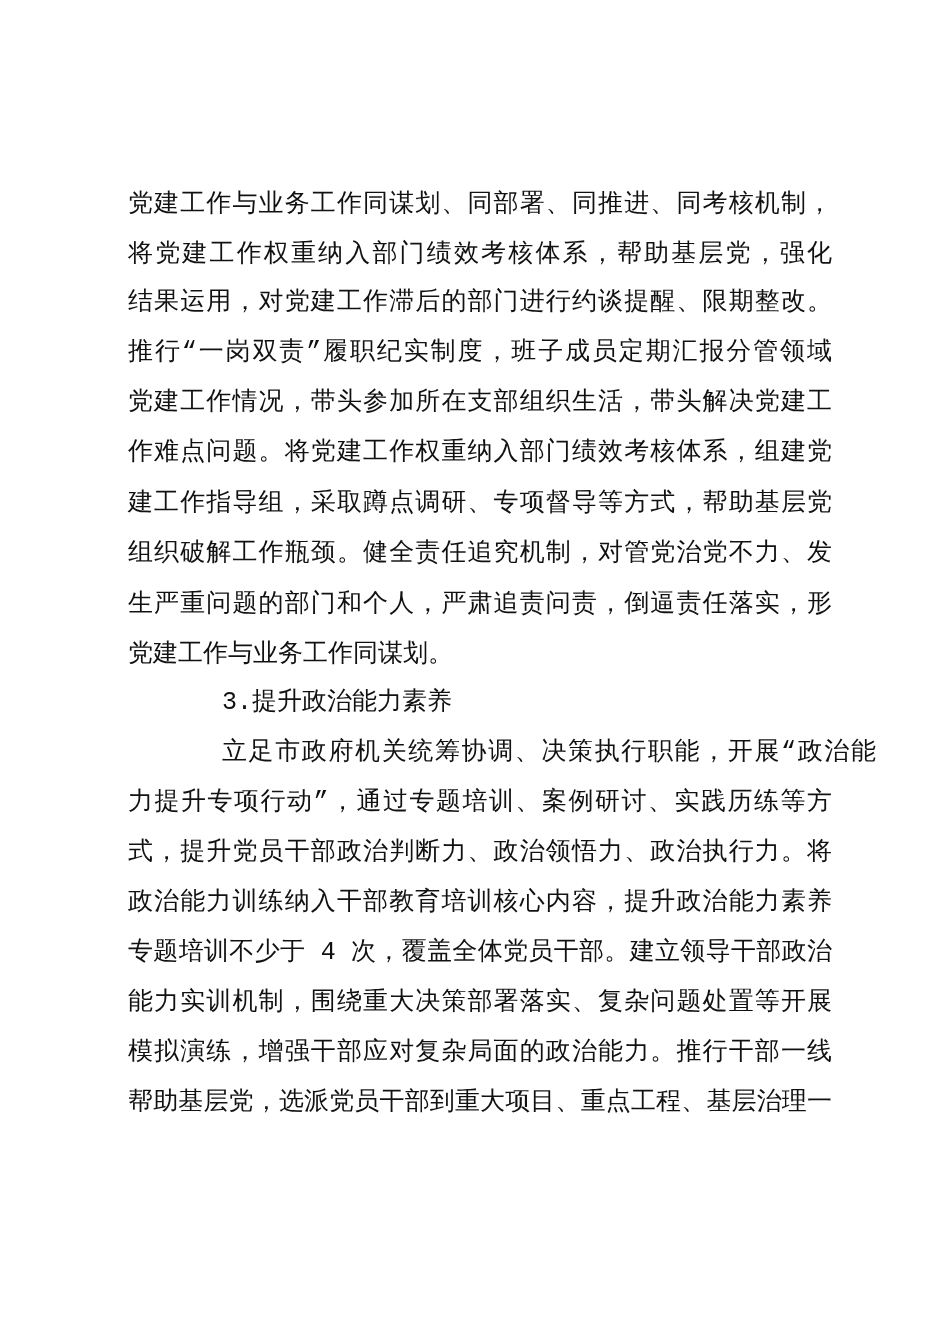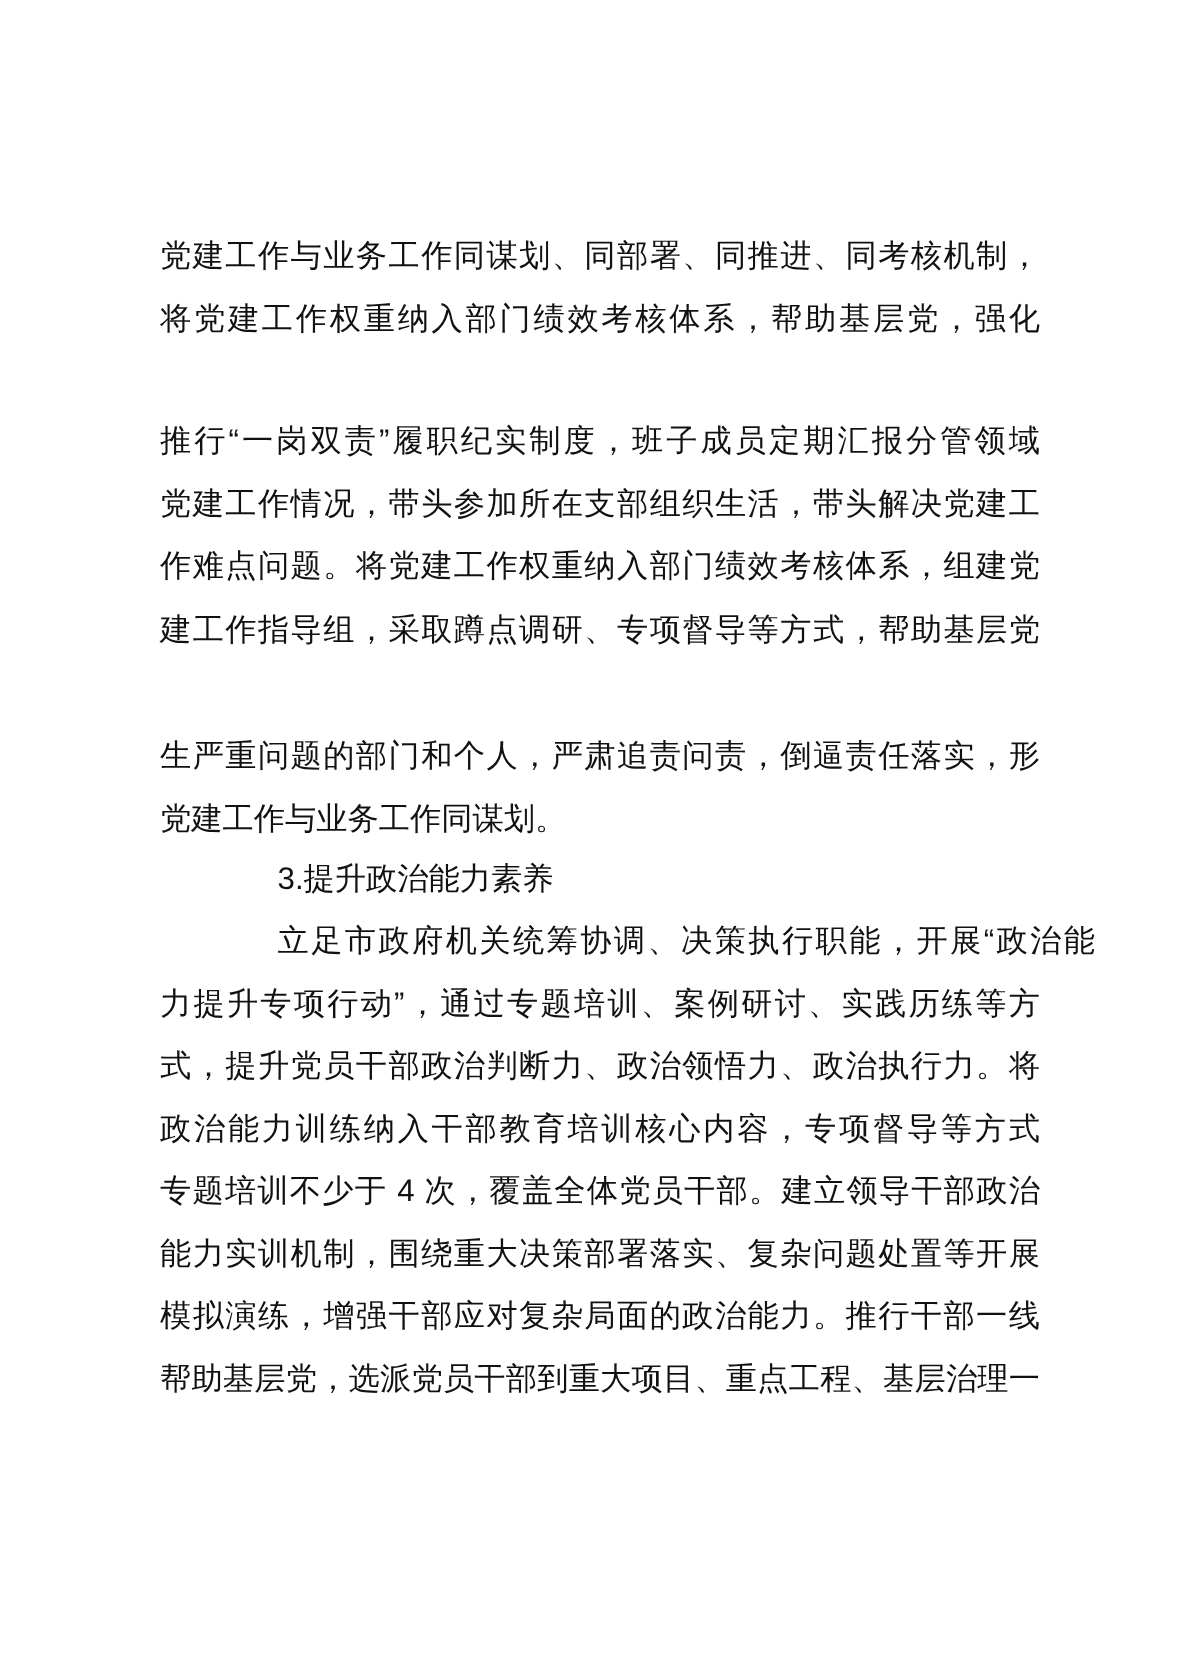--- a/index.html
+++ b/index.html
@@ -3,51 +3,53 @@
 <meta charset="utf-8">
 <style>
   html, body { margin: 0; padding: 0; background: #ffffff; }
   body { width: 950px; height: 1344px; position: relative; overflow: hidden; }
   .page { position: absolute; left: 0; top: 0; width: 950px; height: 1344px; background: #ffffff; }
   .line {
     position: absolute;
     left: 128px;
     width: 704px;
     height: 40px;
-    font-family: Liberation Sans, sans-serif;
+    font-family: Liberation Mono, monospace;
     font-size: 25px;
     line-height: 40px;
     color: #111111;
     white-space: nowrap;
     text-align: justify;
     text-align-last: justify;
     letter-spacing: 0px;
   }
   .line.last { text-align-last: left; }
   .line.indent { left: 178px; width: 654px; margin-left: 44px; }
   .line.heading { text-align-last: left; }
 </style>
 </head>
 <body>
 
 <div class="page">
 
   <div class="line" style="top:185px">党建工作与业务工作同谋划、同部署、同推进、同考核机制，</div>
   <div class="line" style="top:235px">将党建工作权重纳入部门绩效考核体系，帮助基层党，强化</div>
+  <div class="line" style="top:283px">结果运用，对党建工作滞后的部门进行约谈提醒、限期整改。</div>
   <div class="line" style="top:333px">推行“一岗双责”履职纪实制度，班子成员定期汇报分管领域</div>
   <div class="line" style="top:383px">党建工作情况，带头参加所在支部组织生活，带头解决党建工</div>
   <div class="line" style="top:433px">作难点问题。将党建工作权重纳入部门绩效考核体系，组建党</div>
   <div class="line" style="top:484px">建工作指导组，采取蹲点调研、专项督导等方式，帮助基层党</div>
+  <div class="line" style="top:534px">组织破解工作瓶颈。健全责任追究机制，对管党治党不力、发</div>
   <div class="line" style="top:585px">生严重问题的部门和个人，严肃追责问责，倒逼责任落实，形</div>
   <div class="line last" style="top:635px">党建工作与业务工作同谋划。</div>
 
   <div class="line indent heading" style="top:683px">3.提升政治能力素养</div>
 
   <div class="line indent" style="top:733px">立足市政府机关统筹协调、决策执行职能，开展“政治能</div>
   <div class="line" style="top:783px">力提升专项行动”，通过专题培训、案例研讨、实践历练等方</div>
   <div class="line" style="top:833px">式，提升党员干部政治判断力、政治领悟力、政治执行力。将</div>
-  <div class="line" style="top:883px">政治能力训练纳入干部教育培训核心内容，专项督导等方式</div>
+  <div class="line" style="top:883px">政治能力训练纳入干部教育培训核心内容，提升政治能力素养</div>
   <div class="line" style="top:933px">专题培训不少于 4 次，覆盖全体党员干部。建立领导干部政治</div>
   <div class="line" style="top:983px">能力实训机制，围绕重大决策部署落实、复杂问题处置等开展</div>
   <div class="line" style="top:1033px">模拟演练，增强干部应对复杂局面的政治能力。推行干部一线</div>
   <div class="line" style="top:1083px">帮助基层党，选派党员干部到重大项目、重点工程、基层治理一</div>
 
 </div>
 
 </body></html>

